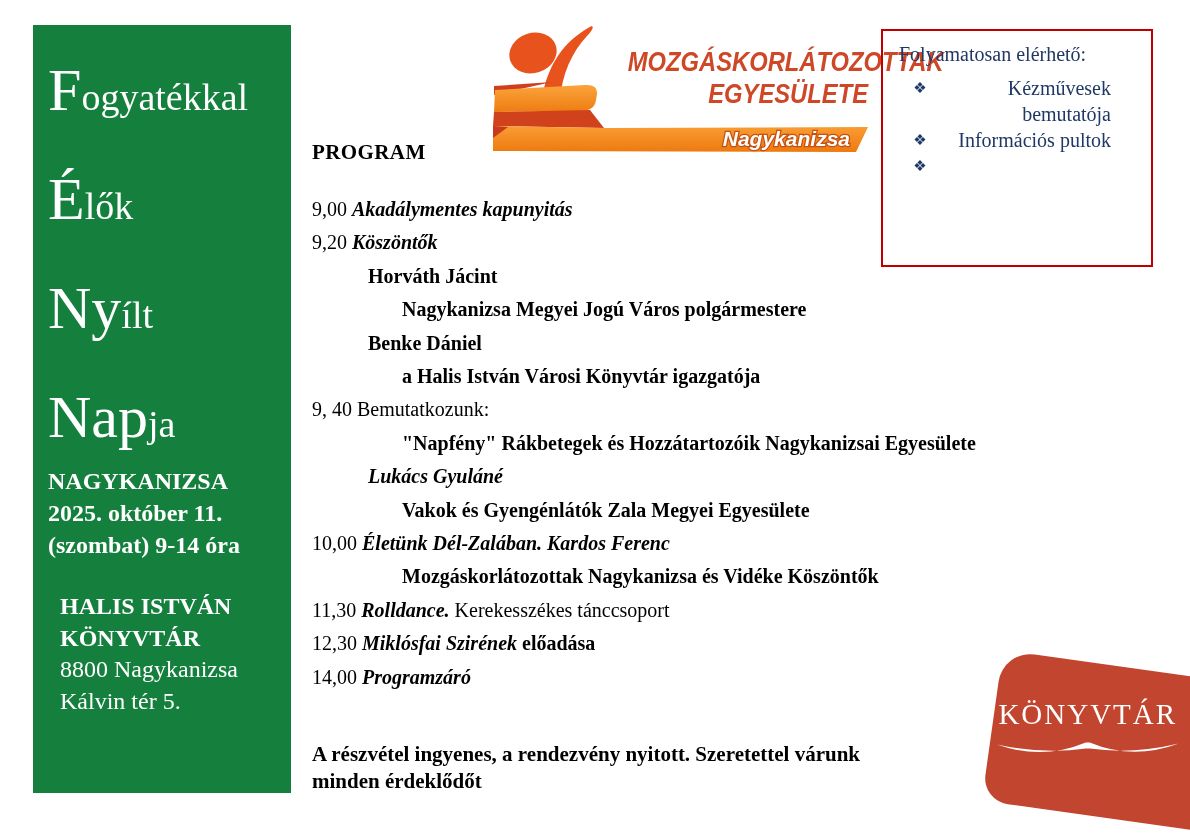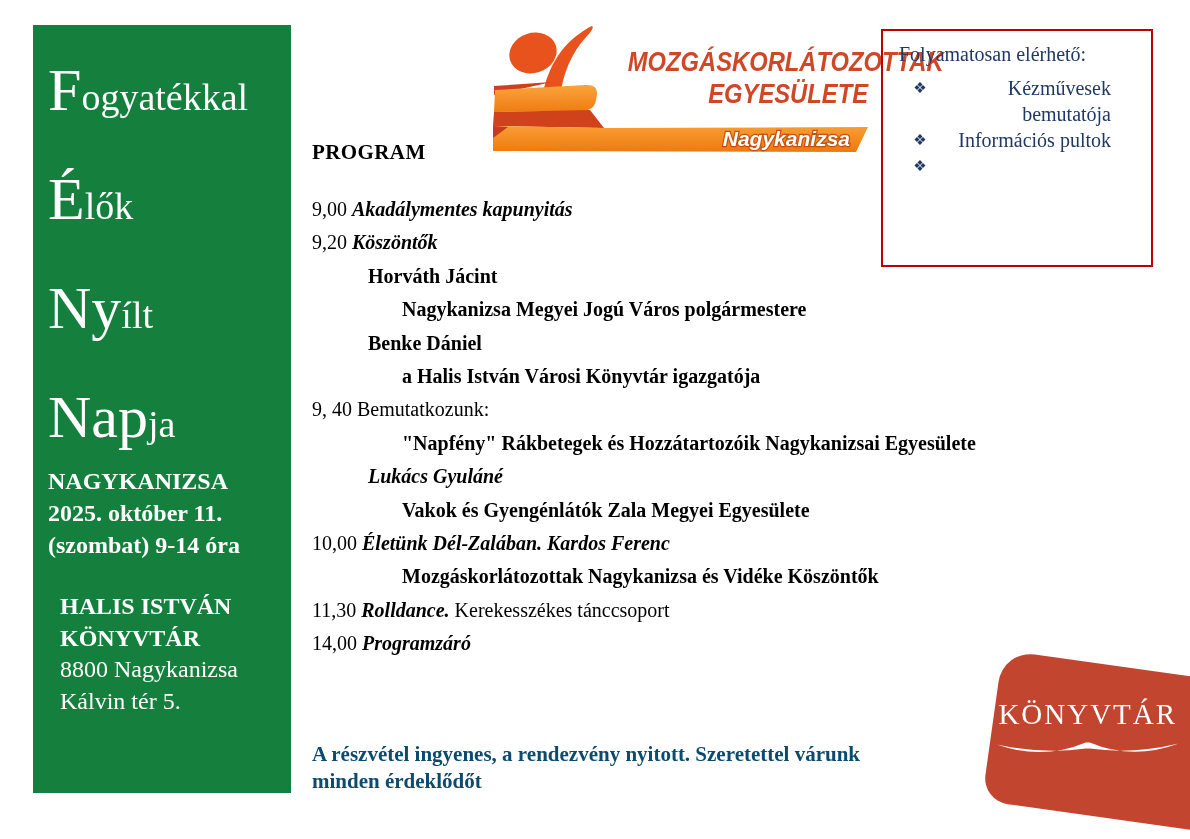--- a/index.html
+++ b/index.html
@@ -48,21 +48,21 @@
   .ind0{padding-left:0;}
   .ind1{padding-left:56px;}
   .ind2{padding-left:90px;font-weight:bold;}
   .t-plain{}
   .t-bi{font-weight:bold;font-style:italic;}
   .t-b{font-weight:bold;}
   .t-i{}
   
   .footer-note{
     position:absolute;left:312px;top:741px;width:590px;
-    color:#0c4a6e;font-weight:bold;font-size:21px;line-height:27px;
+    color:#000000;font-weight:bold;font-size:21px;line-height:27px;
   }
   
   .library-card{
     position:absolute;left:1003px;top:650px;width:280px;height:152px;
     background:#C2452F;border-radius:32px 26px 26px 26px;
     transform:rotate(8deg);transform-origin:0 0;
   }
   .library-inner{
     position:absolute;left:0;top:34px;width:190px;text-align:center;
     transform:rotate(-8deg);transform-origin:50% 50%;
@@ -147,20 +147,21 @@
       <div class="prog-line ind2"><span class="t-plain">Nagykanizsa Megyei Jogú Város polgármestere</span></div>
       <div class="prog-line ind1"><span class="t-b">Benke Dániel</span></div>
       <div class="prog-line ind2"><span class="t-plain">a Halis István Városi Könyvtár igazgatója</span></div>
       <div class="prog-line ind0"><span class="t-plain">9, 40 </span><span class="t-i">Bemutatkozunk:</span></div>
       <div class="prog-line ind2"><span class="t-plain">"Napfény" Rákbetegek és Hozzátartozóik Nagykanizsai Egyesülete</span></div>
       <div class="prog-line ind1"><span class="t-bi">Lukács Gyuláné</span></div>
       <div class="prog-line ind2"><span class="t-plain">Vakok és Gyengénlátók Zala Megyei Egyesülete</span></div>
       <div class="prog-line ind0"><span class="t-plain">10,00 </span><span class="t-bi">Életünk Dél-Zalában. Kardos Ferenc</span></div>
       <div class="prog-line ind2"><span class="t-plain">Mozgáskorlátozottak Nagykanizsa és Vidéke Köszöntők</span></div>
       <div class="prog-line ind0"><span class="t-plain">11,30 </span><span class="t-bi">Rolldance.</span><span class="t-plain"> Kerekesszékes tánccsoport</span></div>
+      <div class="prog-line ind0"><span class="t-plain">12,30 </span><span class="t-bi">Miklósfai Szirének</span><span class="t-plain"> </span><span class="t-b">előadása</span></div>
       <div class="prog-line ind0"><span class="t-plain">14,00 </span><span class="t-bi">Programzáró</span></div>
     </div>
 </div>
 
 <div class="footer-note">A részvétel ingyenes, a rendezvény nyitott. Szeretettel várunk minden érdeklődőt</div>
 
 <div class="library-card">
   <div class="library-inner">
     <div class="library-label">KÖNYVTÁR</div>
     <svg width="190" height="28" viewBox="0 0 190 28">

